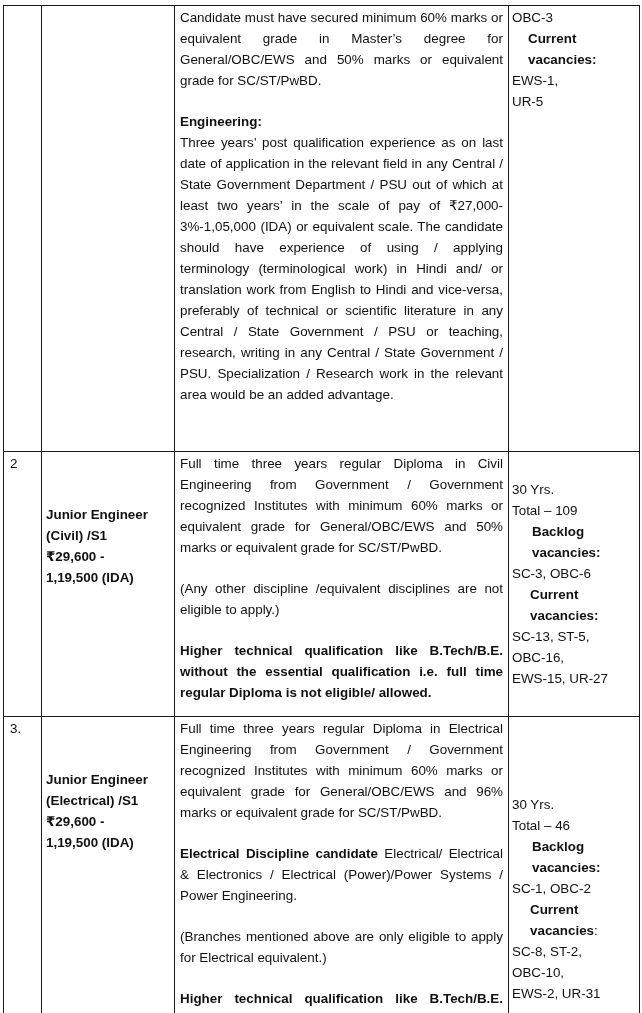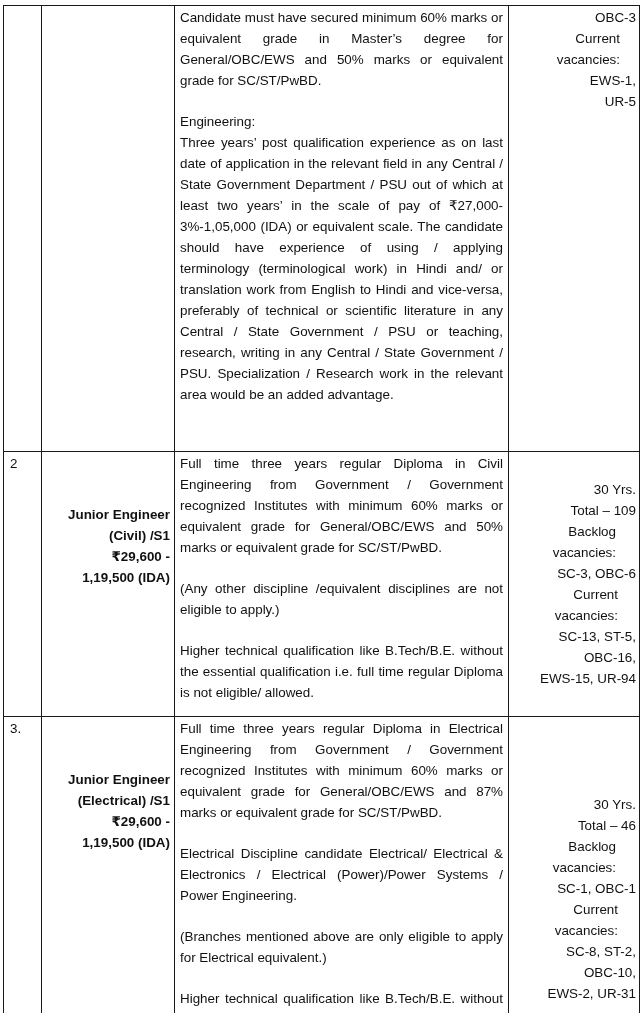--- a/index.html
+++ b/index.html
@@ -31,48 +31,48 @@
       line-height: 21px;
     }
     col.c1 { width: 38px; }
     col.c2 { width: 133px; }
     col.c3 { width: 334px; }
     col.c4 { width: 131px; }
     td.sno {
       padding: 1px 0 0 6px !important;
     }
     td.post {
-      text-align: right;
+      text-align: left;
       vertical-align: middle !important;
       font-weight: bold;
       padding: 12px 4px !important;
     }
     td.post.top-aligned-offset {
       vertical-align: top !important;
     }
     td.qual {
       text-align: justify;
       padding: 1px 5px 0 5px !important;
     }
     td.vac {
-      text-align: right;
+      text-align: left;
       vertical-align: middle !important;
       padding: 0 3px !important;
     }
     td.vac.top {
       vertical-align: top !important;
       padding-top: 1px !important;
     }
     .para {
       display: block;
       text-align: justify;
       text-align-last: left;
     }
     .gap { display: block; height: 20px; }
-    .b { font-weight: normal; }
+    .b { font-weight: bold; }
     .line { display: block; }
     .row1 td { height: 421px; }
     .row2 td { height: 240px; }
     .row3 td { height: 340px; }
   </style>
 </head>
 <body>
 
 <table class="doc-table">
   <colgroup>
@@ -118,48 +118,48 @@
       <span class="para b">Higher technical qualification like B.Tech/B.E. without the essential qualification i.e. full time regular Diploma is not eligible/ allowed.</span>
     </td>
     <td class="vac">
       <span class="line">30 Yrs.</span>
       <span class="line">Total – 109</span>
       <span class="line b" style="padding:0 20px;">Backlog vacancies:</span>
       <span class="line">SC-3, OBC-6</span>
       <span class="line b" style="padding:0 18px;">Current vacancies:</span>
       <span class="line">SC-13, ST-5,</span>
       <span class="line">OBC-16,</span>
-      <span class="line">EWS-15, UR-94</span>
+      <span class="line">EWS-15, UR-27</span>
     </td>
   </tr>
 
   <tr class="row3">
     <td class="sno">3.</td>
     <td class="post top-aligned-offset">
       <div style="padding-top:40px;">
         <span class="line">Junior Engineer</span>
         <span class="line">(Electrical) /S1</span>
         <span class="line">₹29,600 -</span>
         <span class="line">1,19,500 (IDA)</span>
       </div>
     </td>
     <td class="qual">
-      <span class="para">Full time three years regular Diploma in Electrical Engineering from Government / Government recognized Institutes with minimum 60% marks or equivalent grade for General/OBC/EWS and 87% marks or equivalent grade for SC/ST/PwBD.</span>
+      <span class="para">Full time three years regular Diploma in Electrical Engineering from Government / Government recognized Institutes with minimum 60% marks or equivalent grade for General/OBC/EWS and 96% marks or equivalent grade for SC/ST/PwBD.</span>
       <span class="gap"></span>
       <span class="para"><span class="b">Electrical Discipline candidate</span><span> Electrical/ Electrical &amp; Electronics / Electrical (Power)/Power Systems / Power Engineering.</span></span>
       <span class="gap"></span>
       <span class="para">(Branches mentioned above are only eligible to apply for Electrical equivalent.)</span>
       <span class="gap"></span>
       <span class="para b">Higher technical qualification like B.Tech/B.E. without the essential qualification i.e. full time regular Diploma is not eligible/ allowed.</span>
     </td>
     <td class="vac">
       <span class="line">30 Yrs.</span>
       <span class="line">Total – 46</span>
       <span class="line b" style="padding:0 20px;">Backlog vacancies:</span>
-      <span class="line">SC-1, OBC-1</span>
+      <span class="line">SC-1, OBC-2</span>
       <span class="line" style="padding:0 18px;"><span class="b">Current vacancies</span><span>:</span></span>
       <span class="line">SC-8, ST-2,</span>
       <span class="line">OBC-10,</span>
       <span class="line">EWS-2, UR-31</span>
     </td>
   </tr>
 </tbody>
   </table>
 
 </body></html>

